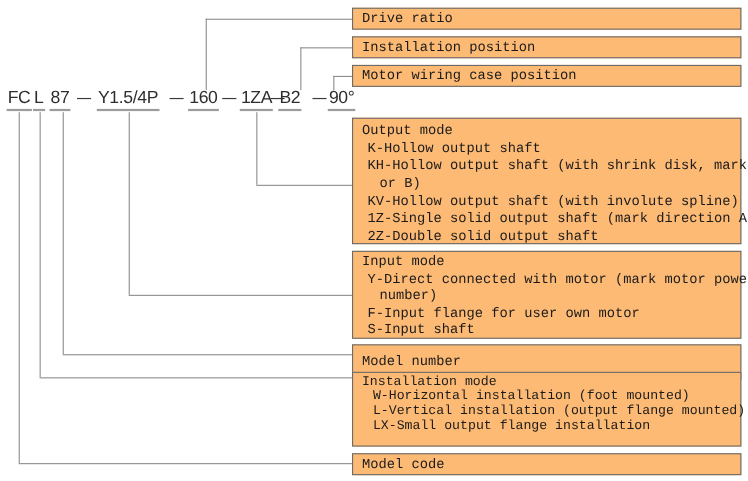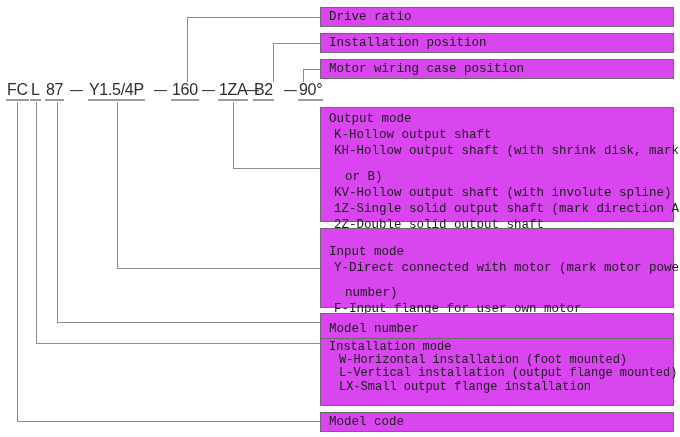--- a/index.html
+++ b/index.html
@@ -8,30 +8,30 @@
   
   .seg{position:absolute;top:81px;font-family:"Liberation Sans",sans-serif;font-size:16px;
        line-height:17px;color:#2e2e2e;letter-spacing:-0.3px;white-space:pre;}
   .u{border-bottom:2px solid #9c9c9c;padding:0 1px 1px 1px;margin-left:-1px;}
   .dash{transform:scaleX(0.8);transform-origin:0 50%;color:#3a3a3a;}
   
   .vl,.hl{position:absolute;background:#8c8c8c;}
   .vl{width:1px;}
   .hl{height:1px;}
   
-  .box{position:absolute;left:320px;width:354px;background:#d946ef;border:1px solid #6b6b6b;
+  .box{position:absolute;left:320px;width:354px;background:#fdba74;border:1px solid #6b6b6b;
        color:#1b1b1b;font-size:12.5px;box-sizing:border-box;}
   .box.single{display:flex;align-items:center;}
   .box.single .bt{padding-left:8px;}
   .box .line{line-height:16px;white-space:pre;}
   .bt{padding-left:8px;}
   .bi{padding-left:13px;}
-  .bc{padding-left:24px;margin-top:10px;}
+  .bc{padding-left:24px;}
   #output-mode{padding-top:3px;}
-  #input-mode{padding-top:16px;font-family:Liberation Mono, monospace;}
+  #input-mode{padding-top:2px;font-family:Liberation Mono, monospace;}
   #input-mode .line{line-height:15.5px;}
   #installation-mode{padding-top:2px;font-size:12px;}
   #installation-mode .line{line-height:13.2px;}
   #installation-mode .bi{padding-left:18px;}
 </style>
 </head>
 <body>
 
 <div class="stage">
 

